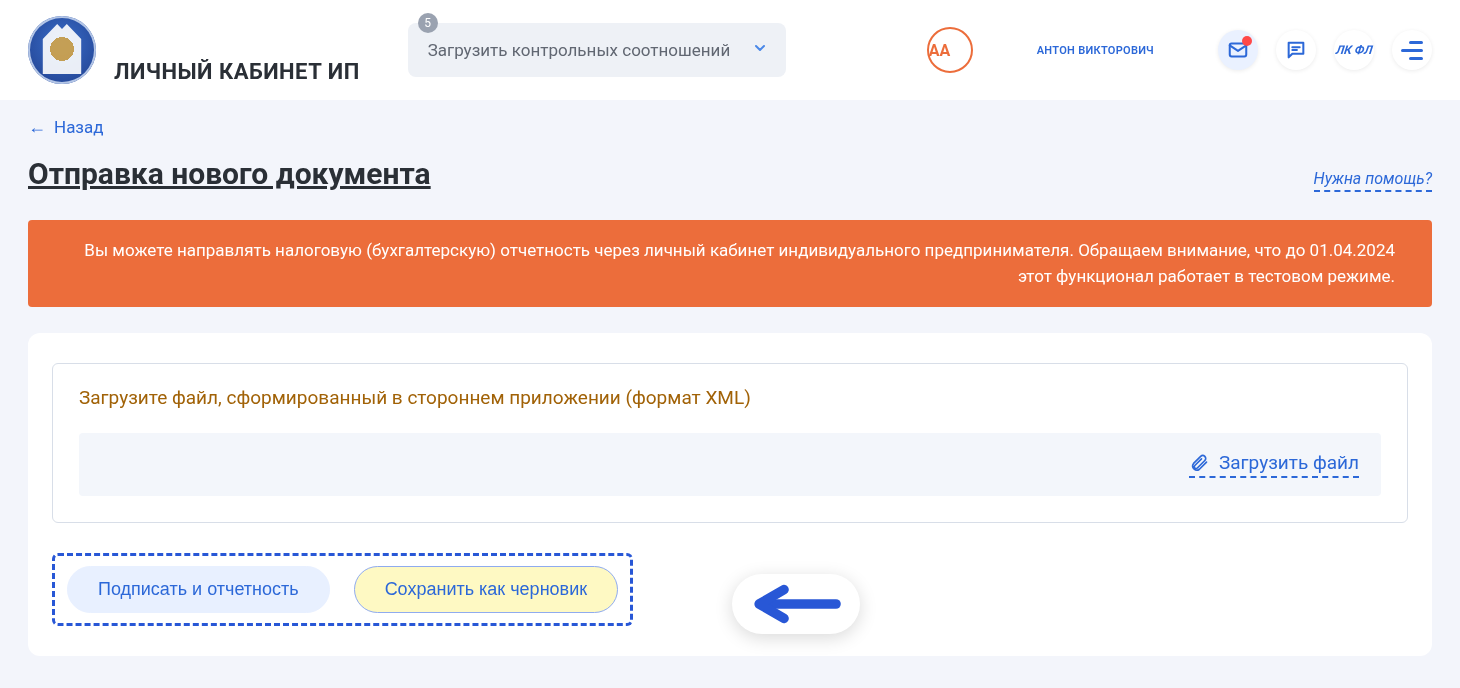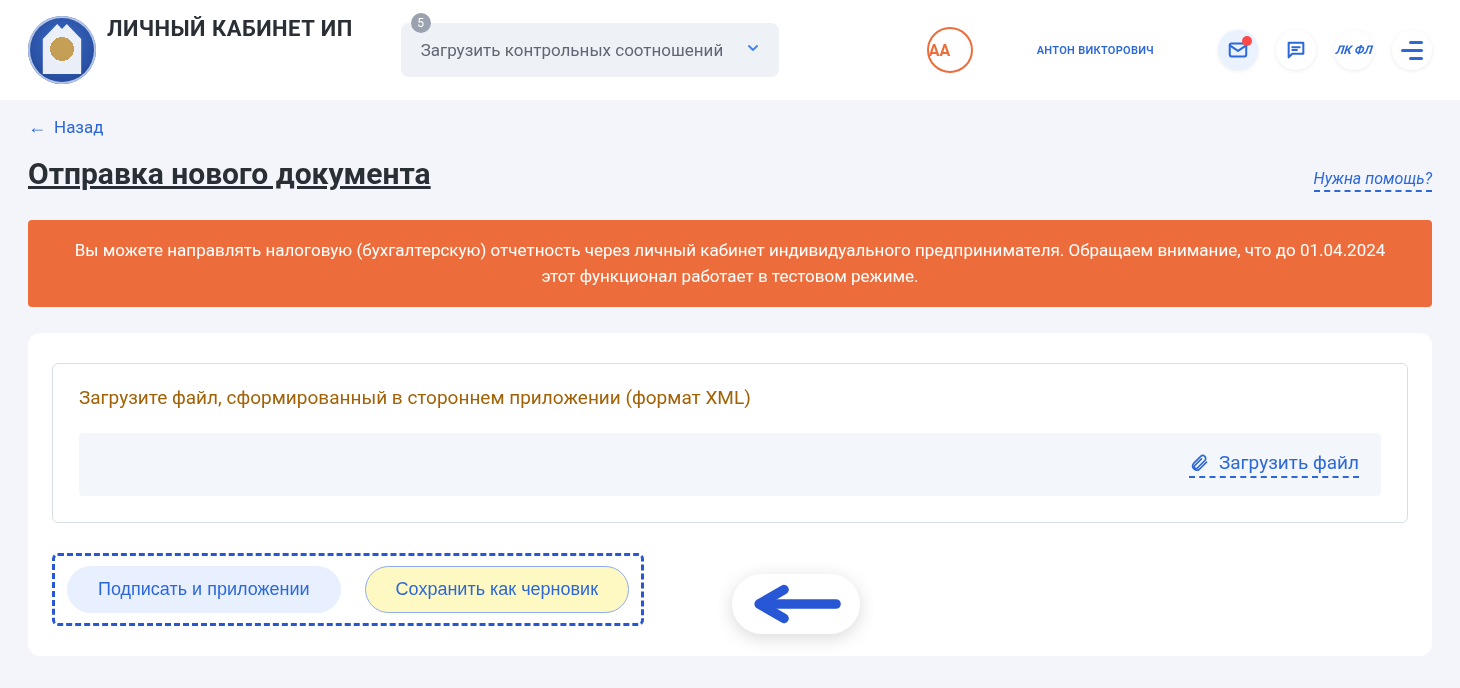--- a/index.html
+++ b/index.html
@@ -24,21 +24,21 @@
 
   
   .header {
     background: #fff;
     display: flex;
     align-items: center;
     padding: 0 28px;
     height: 100px;
     gap: 24px;
   }
-  .logo-block { display: flex; align-items: flex-start; gap: 11px; }
+  .logo-block { display: flex; align-items: flex-end; gap: 18px; }
   .emblem {
     width: 68px; height: 68px; border-radius: 50%;
     background: radial-gradient(circle at 50% 40%, #3a6dc9 0%, #1f3e8c 100%);
     position: relative; overflow: hidden;
     box-shadow: inset 0 0 0 2px #b3c5e6;
   }
   .emblem::before {
     content: ""; position: absolute; inset: 8px 10px 10px 10px;
     background: radial-gradient(circle at 50% 50%, #d4a64a 0 12px, transparent 12px),
                 linear-gradient(#fff,#fff);
@@ -111,21 +111,21 @@
   .page-title { font-size: 30px; font-weight: 700; color: #2a2f36; text-decoration: underline; }
   .help-link { color: var(--blue); font-size: 16px; border-bottom: 2px dashed var(--blue); padding-bottom: 2px; font-style: italic; }
 
   .alert {
     margin-top: 28px;
     background: var(--orange);
     color: #fff;
     font-size: 17px;
     padding: 18px 37px;
     border-radius: 4px;
-    text-align: center;
+    text-align: right;
     line-height: 1.5;
   }
 
   .card {
     background: #fff; border-radius: 12px;
     margin-top: 26px; padding: 30px 24px 30px; position: relative;
   }
 
   .upload-box {
     border: 1px solid #d8dee8; border-radius: 6px;
@@ -245,21 +245,21 @@
           <svg width="20" height="20" viewBox="0 0 24 24" fill="none" stroke="currentColor" stroke-width="2" stroke-linecap="round" stroke-linejoin="round">
               <path d="M21 11l-8.5 8.5a5 5 0 0 1-7-7L14 4a3.5 3.5 0 1 1 5 5l-9 9a2 2 0 1 1-3-3l8-8"></path>
             </svg>
           <span>Загрузить файл</span>
         </a>
       </div>
     </div>
 
     <div class="actions">
       <button class="pill-btn primary">
-        <span>Подписать и приложении</span>
+        <span>Подписать и отчетность</span>
       </button>
       <button class="pill-btn">
         <span>Сохранить как черновик</span>
       </button>
     </div>
 
     <div class="arrow-callout">
       <svg width="96" height="40" viewBox="0 0 120 50">
         <line x1="30" y1="25" x2="110" y2="25" stroke="#2857d6" stroke-width="12" stroke-linecap="round"></line>
         <polyline points="45 7, 14 25, 45 43" fill="none" stroke="#2857d6" stroke-width="12" stroke-linecap="round" stroke-linejoin="round"></polyline>

